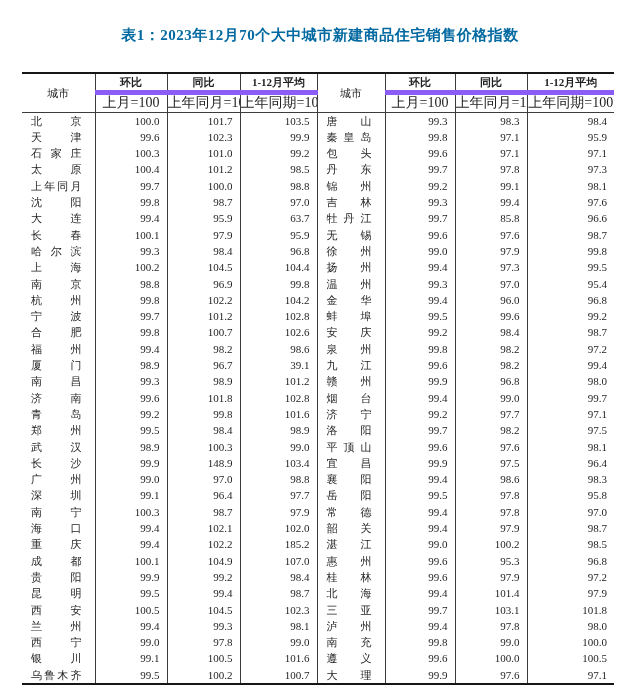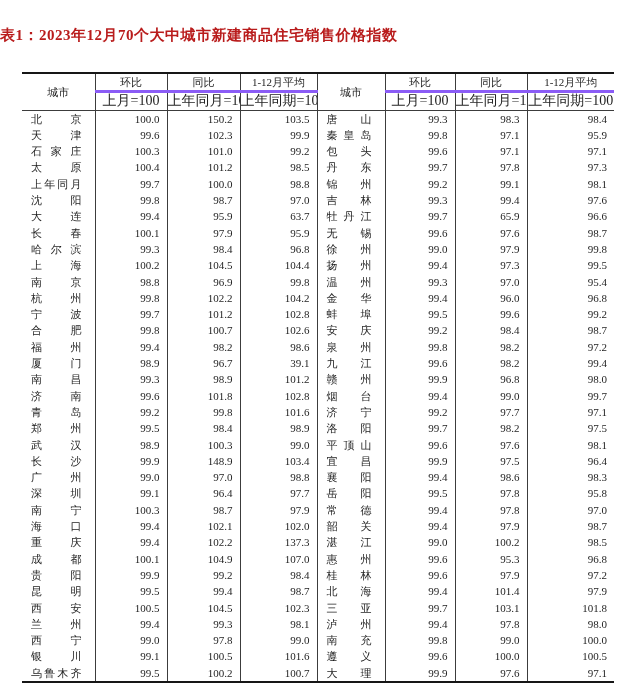--- a/index.html
+++ b/index.html
@@ -3,36 +3,36 @@
 <meta charset="utf-8">
 <style>
   html,body{margin:0;padding:0;}
   body{
     width:640px;height:700px;background:#ffffff;
     font-family:"Liberation Serif","DejaVu Serif",serif;
     color:#1f1f1f;overflow:hidden;
   }
   .page{position:relative;width:640px;height:700px;}
   .title{
-    margin:0;padding-top:26px;
-    font-size:15px;font-weight:bold;letter-spacing:0.5px;color:#b91c1c;
+    margin:0;padding-top:26px;text-align:center;
+    font-size:15px;font-weight:bold;letter-spacing:0.5px;color:#0369a1;
   }
   table.idx{
     position:absolute;left:22px;top:72px;width:592px;
     border-collapse:collapse;table-layout:fixed;
     border-top:2.5px solid #161616;border-bottom:2.5px solid #161616;
     font-size:11px;
   }
   th,td{
     padding:0;height:16.3px;line-height:16.3px;
     font-weight:normal;white-space:nowrap;overflow:hidden;
   }
   .b{border-left:1px solid #3c3c3c;}
   thead th{text-align:center;font-size:11px;color:#1f1f1f;}
-  thead tr.hrow1 th.metric{border-bottom:3px solid #8b5cf6;}
+  thead tr.hrow1 th.metric{border-bottom:5px solid #8b5cf6;font-weight:bold;}
   thead th.cityh{border-bottom:1px solid #3c3c3c;}
   thead tr.hrow2 th{border-bottom:1px solid #3c3c3c;font-size:14px;}
   td.city{
     text-align:justify;text-align-last:justify;
     padding:0 13px 0 9px;font-size:11px;
   }
   td.num{text-align:right;padding-right:7px;font-size:11px;}
 </style>
 </head>
 <body>
@@ -68,21 +68,21 @@
         <th class="b">上年同期=100</th>
         <th class="b">上月=100</th>
         <th class="b">上年同月=100</th>
         <th class="b">上年同期=100</th>
       </tr>
     </thead>
     <tbody>
         <tr>
           <td class="city">北京</td>
           <td class="num b">100.0</td>
-          <td class="num b">150.2</td>
+          <td class="num b">101.7</td>
           <td class="num b">103.5</td>
           <td class="city b">唐山</td>
           <td class="num b">99.3</td>
           <td class="num b">98.3</td>
           <td class="num b">98.4</td>
         </tr>
         <tr>
           <td class="city">天津</td>
           <td class="num b">99.6</td>
           <td class="num b">102.3</td>
@@ -132,21 +132,21 @@
           <td class="num b">99.4</td>
           <td class="num b">97.6</td>
         </tr>
         <tr>
           <td class="city">大连</td>
           <td class="num b">99.4</td>
           <td class="num b">95.9</td>
           <td class="num b">63.7</td>
           <td class="city b">牡丹江</td>
           <td class="num b">99.7</td>
-          <td class="num b">65.9</td>
+          <td class="num b">85.8</td>
           <td class="num b">96.6</td>
         </tr>
         <tr>
           <td class="city">长春</td>
           <td class="num b">100.1</td>
           <td class="num b">97.9</td>
           <td class="num b">95.9</td>
           <td class="city b">无锡</td>
           <td class="num b">99.6</td>
           <td class="num b">97.6</td>
@@ -329,21 +329,21 @@
           <td class="num b">102.0</td>
           <td class="city b">韶关</td>
           <td class="num b">99.4</td>
           <td class="num b">97.9</td>
           <td class="num b">98.7</td>
         </tr>
         <tr>
           <td class="city">重庆</td>
           <td class="num b">99.4</td>
           <td class="num b">102.2</td>
-          <td class="num b">137.3</td>
+          <td class="num b">185.2</td>
           <td class="city b">湛江</td>
           <td class="num b">99.0</td>
           <td class="num b">100.2</td>
           <td class="num b">98.5</td>
         </tr>
         <tr>
           <td class="city">成都</td>
           <td class="num b">100.1</td>
           <td class="num b">104.9</td>
           <td class="num b">107.0</td>

